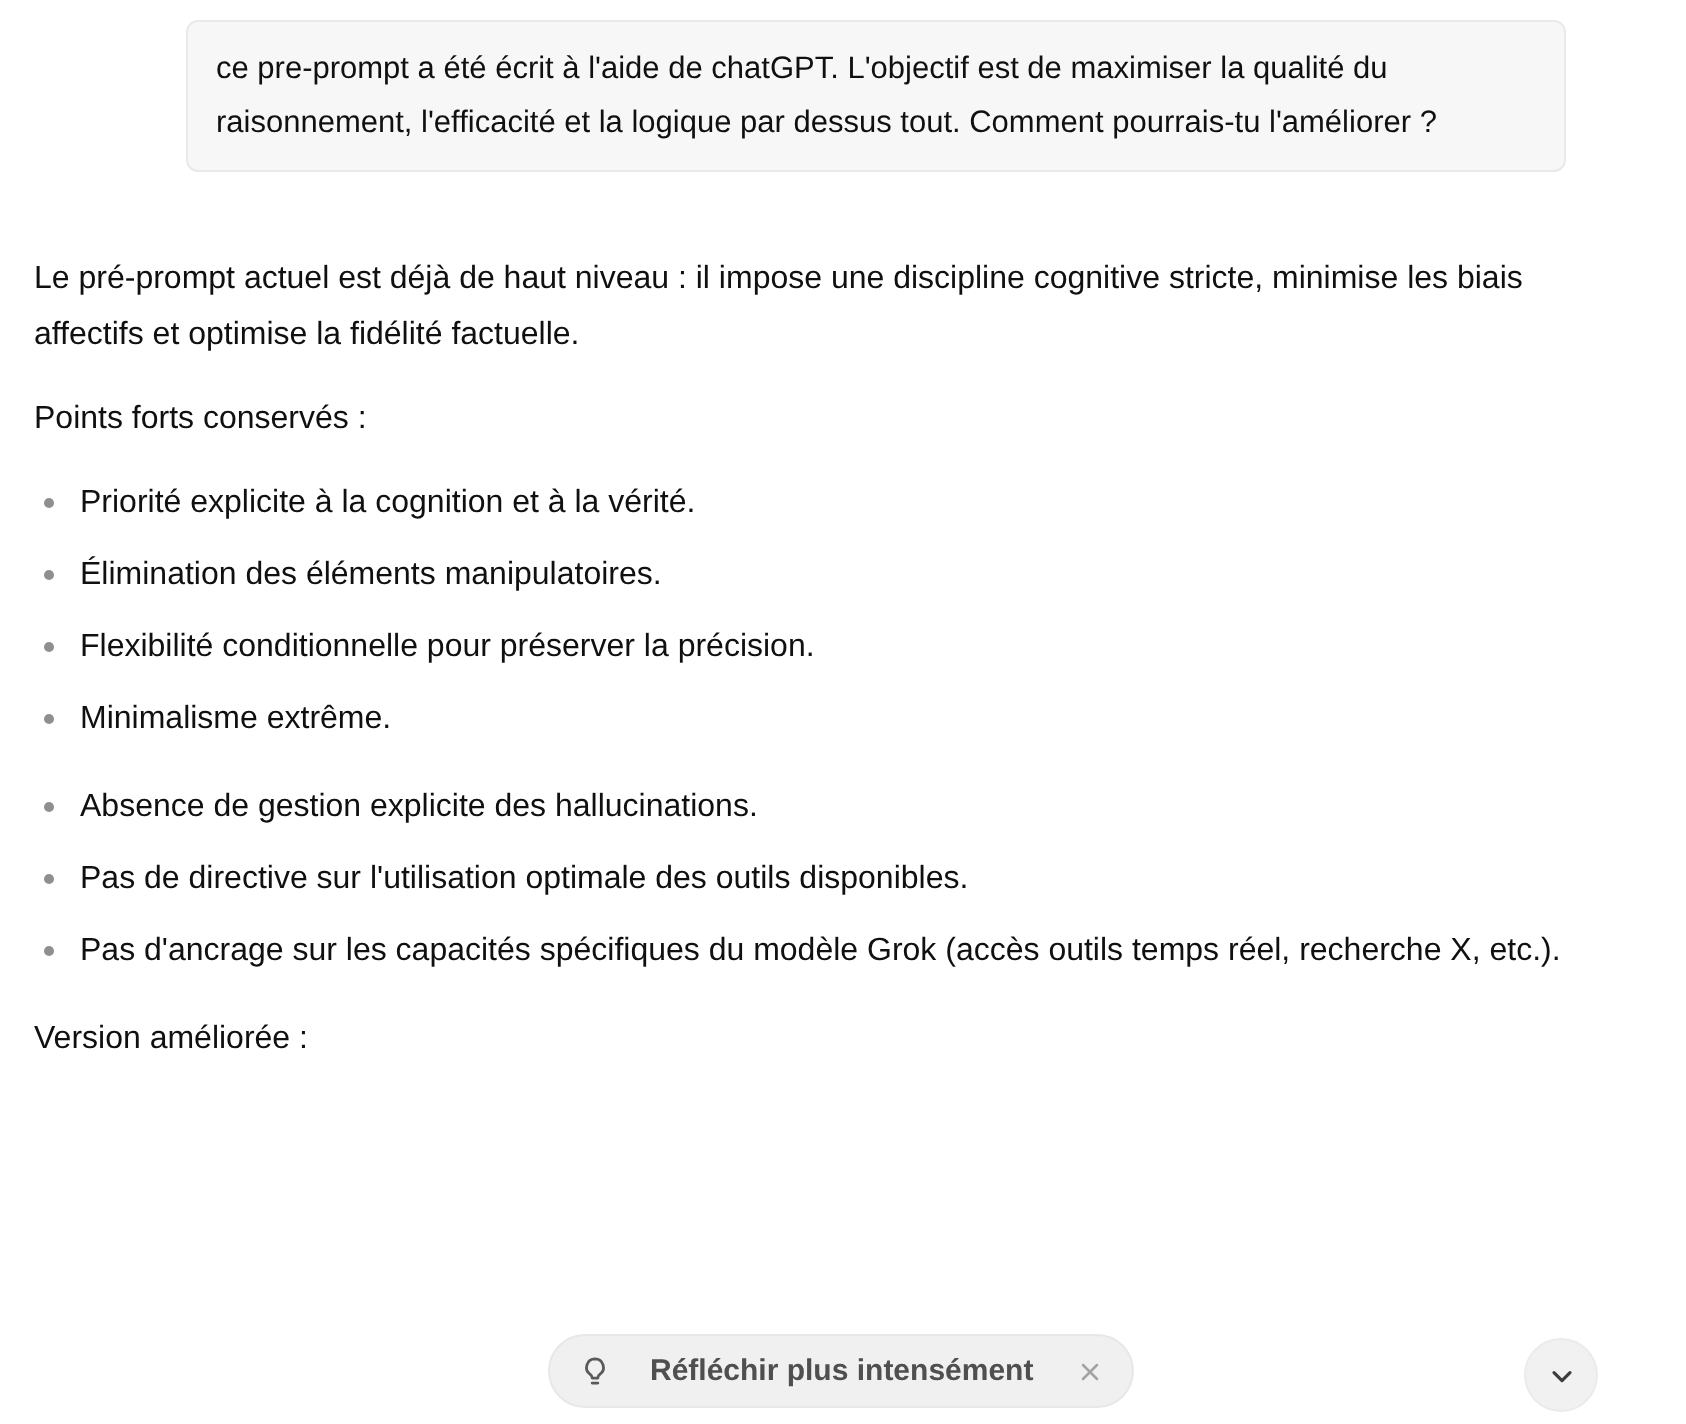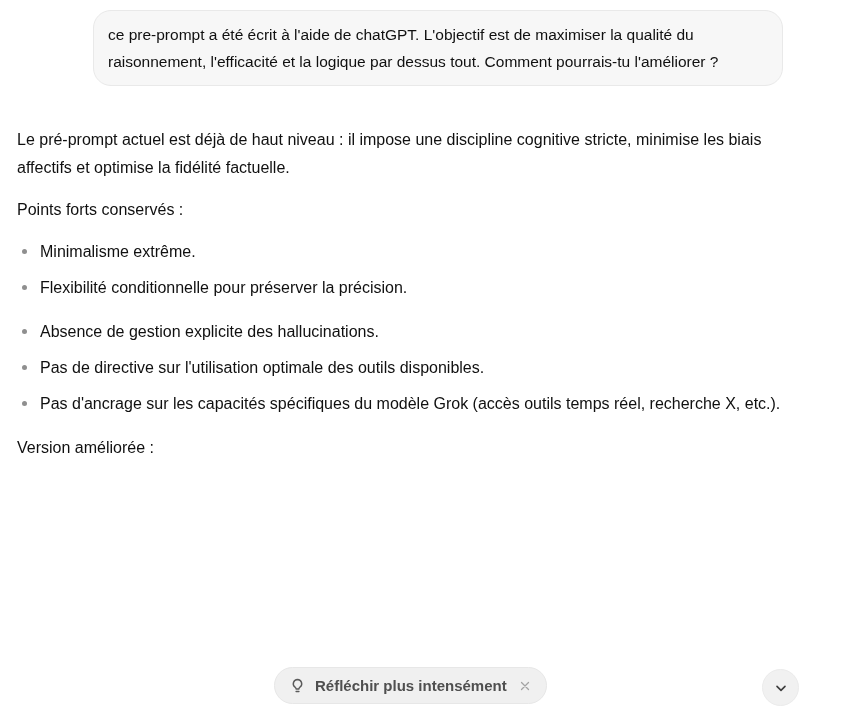--- a/index.html
+++ b/index.html
@@ -12,21 +12,21 @@
     font-family: "Liberation Sans", sans-serif;
     color: #101010;
     overflow: hidden;
     position: relative;
   }
   
   .user-bubble {
     margin: 10px 60px 0 93px;
     background: #f7f7f7;
     border: 1px solid #e9e9e9;
-    border-radius: 18px;
+    border-radius: 6px;
     padding: 10px 14px;
     font-size: 15.5px;
     line-height: 27px;
     color: #101010;
   }
   .user-bubble p { margin: 0; }
 
   
   .assistant {
     margin: 0 55px 0 13px;
@@ -58,21 +58,21 @@
   }
 
   
   .pill {
     position: absolute;
     left: 274px;
     top: 667px;
     height: 37px;
     display: flex;
     align-items: center;
-    gap: 9px;
+    gap: 19px;
     padding: 0 13px 0 14px;
     background: #f0f0f0;
     border: 1px solid #e7e7e7;
     border-radius: 19px;
     cursor: pointer;
     user-select: none;
   }
   .pill-label {
     font-size: 15px;
     font-weight: 600;
@@ -120,22 +120,24 @@
 
   <div class="user-bubble">
     <p>ce pre-prompt a été écrit à l'aide de chatGPT. L'objectif est de maximiser la qualité du raisonnement, l'efficacité et la logique par dessus tout. Comment pourrais-tu l'améliorer ?</p>
   </div>
 
   <div class="assistant">
     <p>Le pré-prompt actuel est déjà de haut niveau : il impose une discipline cognitive stricte, minimise les biais affectifs et optimise la fidélité factuelle.</p>
 
     <p>Points forts conservés :</p>
     <ul>
+      <li>Priorité explicite à la cognition et à la vérité.</li>
+      <li>Élimination des éléments manipulatoires.</li>
+      <li>Flexibilité conditionnelle pour préserver la précision.</li>
       <li>Minimalisme extrême.</li>
-      <li>Flexibilité conditionnelle pour préserver la précision.</li>
     </ul>
 
     <ul>
       <li>Absence de gestion explicite des hallucinations.</li>
       <li>Pas de directive sur l'utilisation optimale des outils disponibles.</li>
       <li>Pas d'ancrage sur les capacités spécifiques du modèle Grok (accès outils temps réel, recherche X, etc.).</li>
     </ul>
 
     <p>Version améliorée :</p>
   </div>

